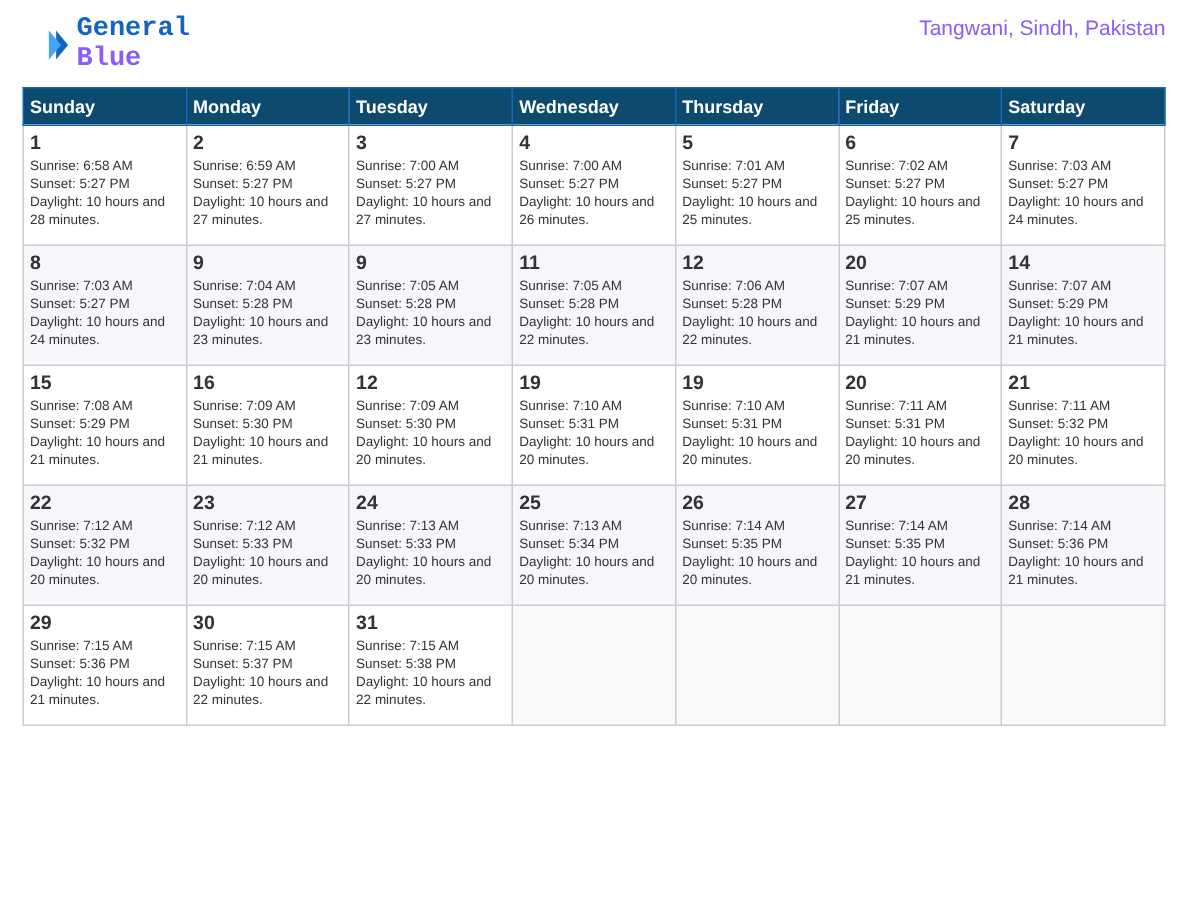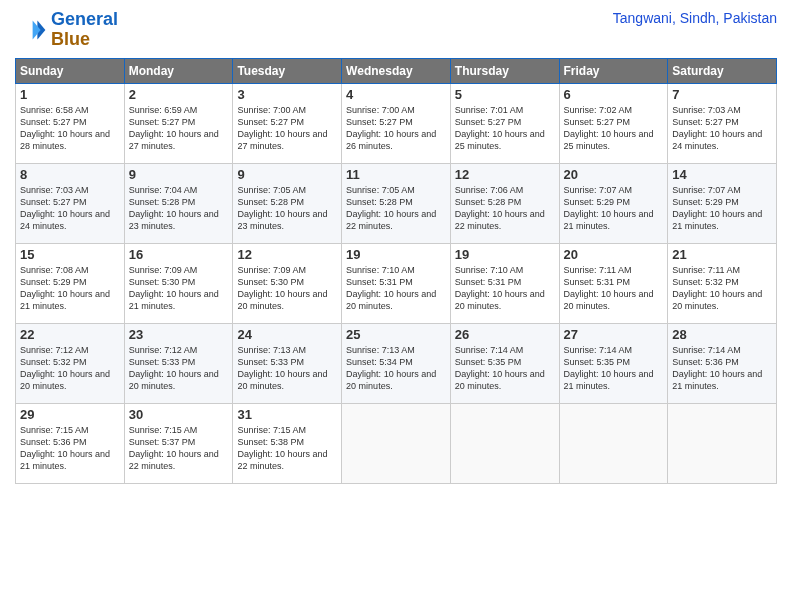--- a/index.html
+++ b/index.html
@@ -18,20 +18,21 @@
     .header {
       display: flex;
       justify-content: space-between;
       align-items: flex-start;
       margin-bottom: 8px;
     }
     .logo {
       display: flex;
       align-items: center;
       gap: 4px;
+      font-family: Liberation Mono, monospace;
     }
     .logo-text {
       font-size: 18px;
       font-weight: bold;
       color: #333;
       line-height: 1.1;
     }
     .logo-text span {
       color: #1565c0;
     }
@@ -43,29 +44,29 @@
       text-align: right;
     }
     .month-title {
       font-size: 36px;
       font-weight: bold;
       color: #333;
       line-height: 1.1;
     }
     .location {
       font-size: 14px;
-      color: #1d4ed8;
+      color: #8b5cf6;
     }
     table {
       width: 100%;
       border-collapse: collapse;
       table-layout: fixed;
     }
     th {
-      background-color: #737373;
+      background-color: #0c4a6e;
       color: white;
       font-size: 12px;
       font-weight: bold;
       padding: 5px 4px;
       text-align: left;
       border: 1px solid #1565c0;
     }
     td {
       border: 1px solid #ccc;
       padding: 3px 4px;
@@ -98,21 +99,21 @@
 
 <div class="page">
   <div class="header">
     <div class="logo">
       <svg class="logo-icon" viewBox="0 0 40 40">
         <polygon points="28,8 38,20 28,32" fill="#1565c0"></polygon>
         <polygon points="22,8 32,20 22,32" fill="#42a5f5"></polygon>
       </svg>
       <div class="logo-text">
         <div><span>General</span></div>
-        <div style="color:#a16207">Blue</div>
+        <div style="color:#8b5cf6">Blue</div>
       </div>
     </div>
     <div class="title-block">
       <div class="location">Tangwani, Sindh, Pakistan</div>
     </div>
   </div>
 
   <table>
     <thead>
       <tr>

